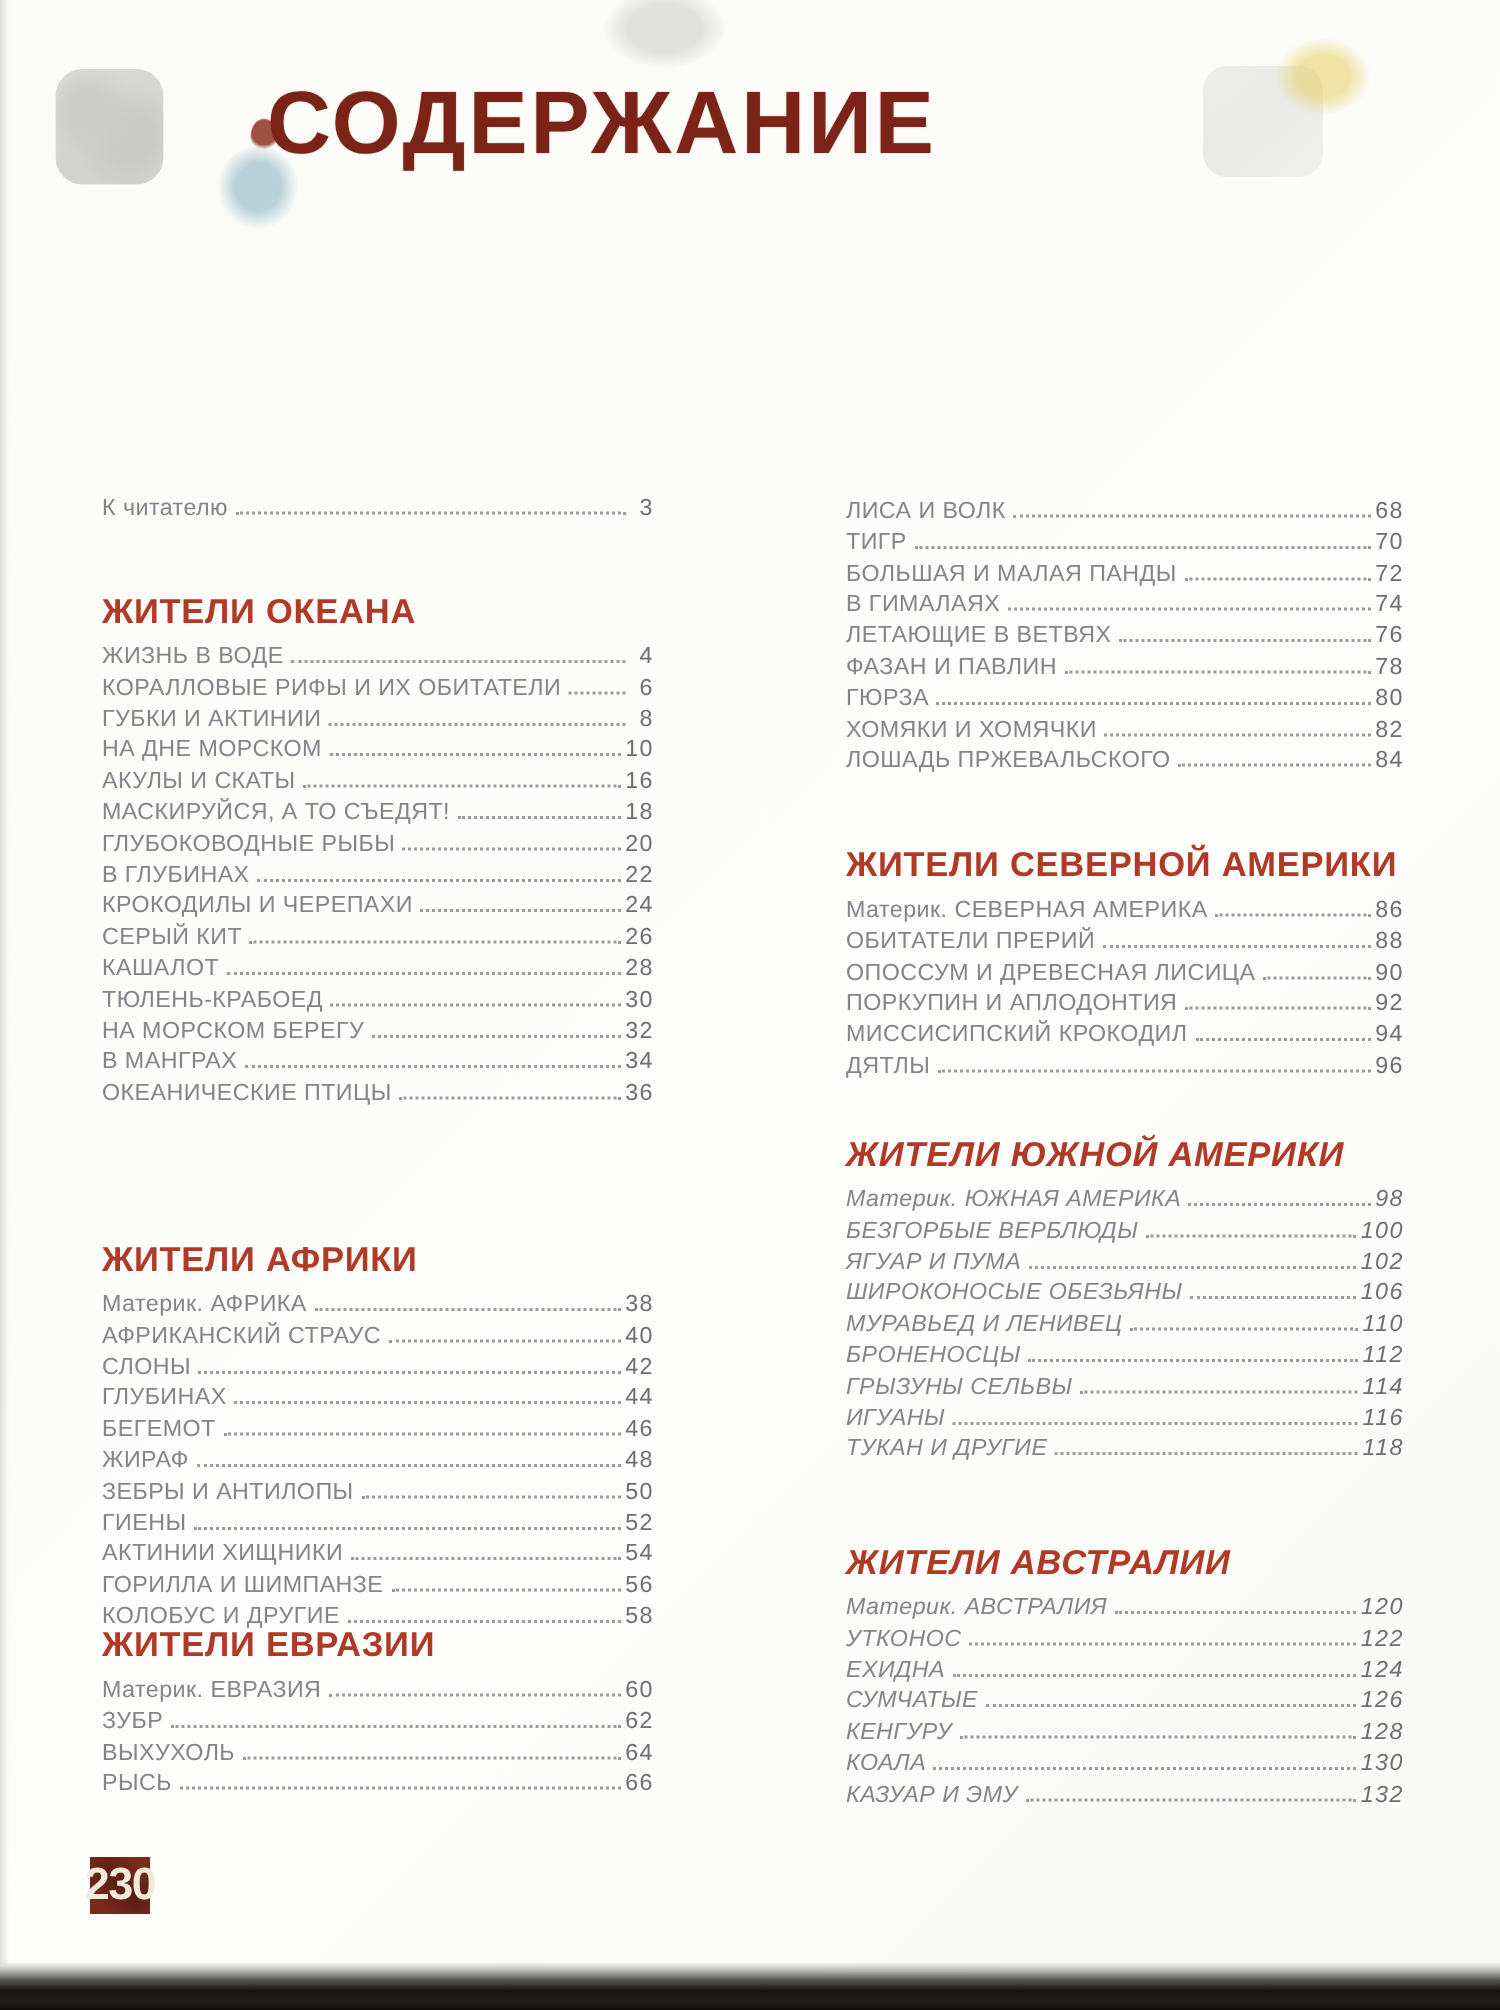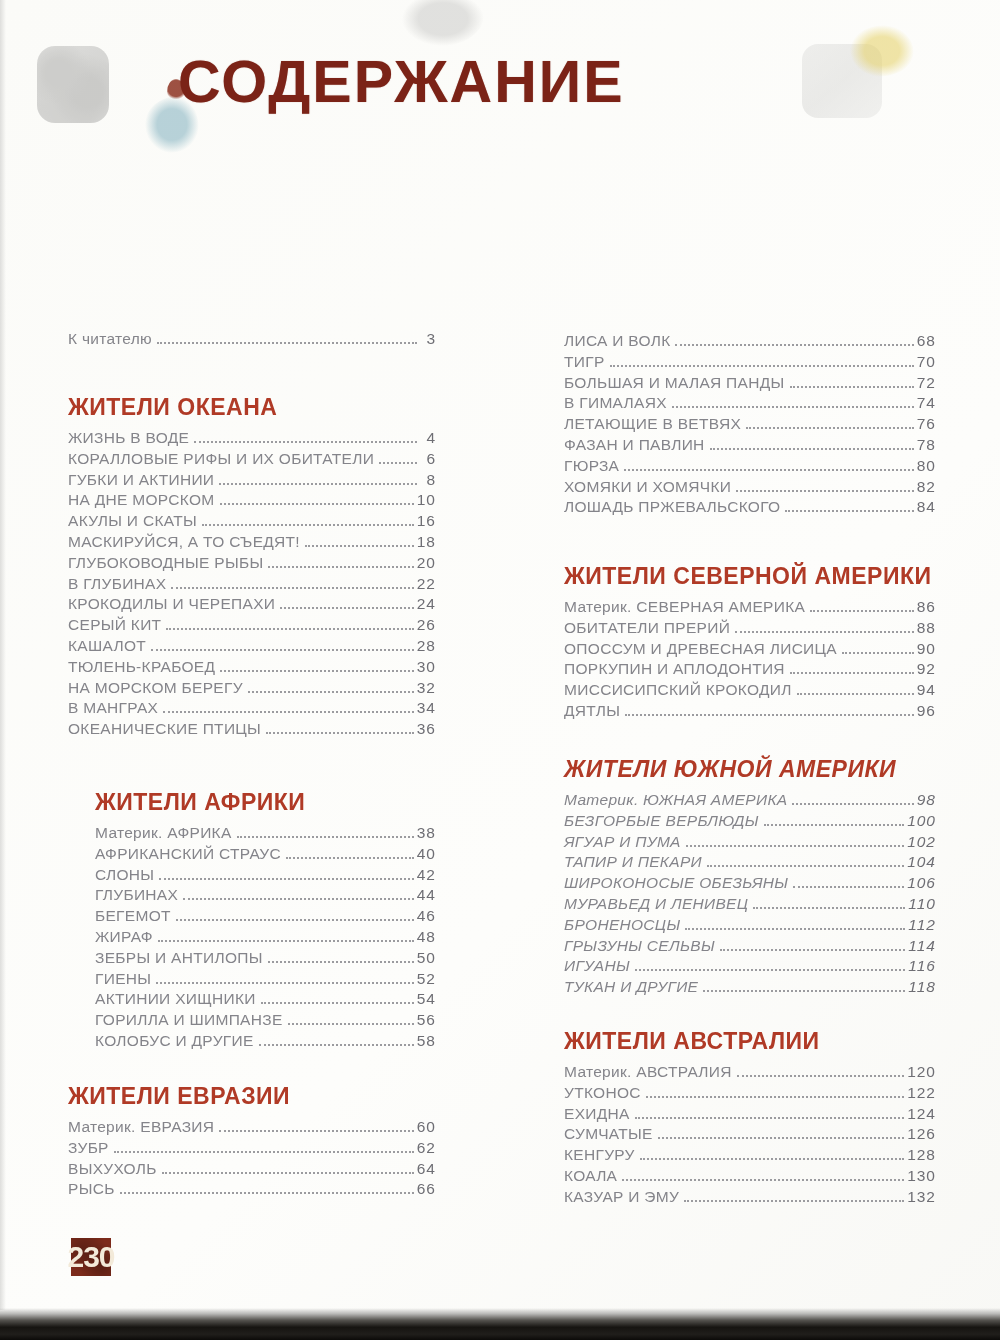--- a/index.html
+++ b/index.html
@@ -20,26 +20,26 @@
   }
 
   
   .col { position:absolute; top:0; height:996px; }
   #col-left  { left:68px;  width:368px; }
   #col-right { left:540px; width:372px;margin-left:24px; }
   .section { position:absolute; left:0; right:0; }
 
   #col-left  .section:nth-of-type(1){ top:330px; }
   #col-left  .section:nth-of-type(2){ top:394px; }
-  #col-left  .section:nth-of-type(3){ top:789px;margin-left:27px; }
+  #col-left  .section:nth-of-type(3){ top:826px; }
   #col-left  .section:nth-of-type(4){ top:1083px; }
   #col-right .section:nth-of-type(1){ top:332px; }
   #col-right .section:nth-of-type(2){ top:563px; }
   #col-right .section:nth-of-type(3){ top:756px;font-style:italic; }
-  #col-right .section:nth-of-type(4){ top:1028px; }
+  #col-right .section:nth-of-type(4){ top:1028px;font-style:italic; }
 
   .section h2 {
     margin:0 0 9px 0; font-size:23px; line-height:26px; font-weight:700;
     letter-spacing:.5px; color:var(--heading_color,#b03a26);
   }
   .entry {
     display:flex; align-items:baseline; height:20.8px;
     font-size:15.5px; color:var(--entry_color,#84848a);
   }
   .entry .label { white-space:nowrap; letter-spacing:.3px; }
@@ -47,21 +47,21 @@
     flex:1 1 auto; margin:0 3px 3px 5px; height:1px;
     border-bottom:2px dotted var(--dots_color,#9b9b9f);
   }
   .entry .pnum  {
     color:var(--pagenum_color,#6e6e74); letter-spacing:1px;
     min-width:16px; text-align:right; white-space:nowrap;
   }
 
   
   #page-badge {
-    position:absolute; left:71px; top:1238px; width:40px; height:38px;
+    position:absolute; left:60px; top:1238px; width:40px; height:38px;
     background:
       radial-gradient(circle at 30% 30%, rgba(0,0,0,.25), rgba(0,0,0,0) 60%),
       radial-gradient(circle at 75% 70%, rgba(0,0,0,.3), rgba(0,0,0,0) 55%),
       var(--badge_bg,#7c2b1b);
     display:flex; align-items:center; justify-content:center;
   }
   #page-badge span {
     font-size:30px; font-weight:700; letter-spacing:-1px;
     color:var(--badge_text,#f3ead9);
   }
@@ -390,25 +390,20 @@
           <span class="label">БЕЗГОРБЫЕ ВЕРБЛЮДЫ</span>
           <span class="dots"></span>
           <span class="pnum">100</span>
         </div>
         <div class="entry">
           <span class="label">ЯГУАР И ПУМА</span>
           <span class="dots"></span>
           <span class="pnum">102</span>
         </div>
         <div class="entry">
-          <span class="label">ТАПИР И ПЕКАРИ</span>
-          <span class="dots"></span>
-          <span class="pnum">104</span>
-        </div>
-        <div class="entry">
           <span class="label">ШИРОКОНОСЫЕ ОБЕЗЬЯНЫ</span>
           <span class="dots"></span>
           <span class="pnum">106</span>
         </div>
         <div class="entry">
           <span class="label">МУРАВЬЕД И ЛЕНИВЕЦ</span>
           <span class="dots"></span>
           <span class="pnum">110</span>
         </div>
         <div class="entry">

